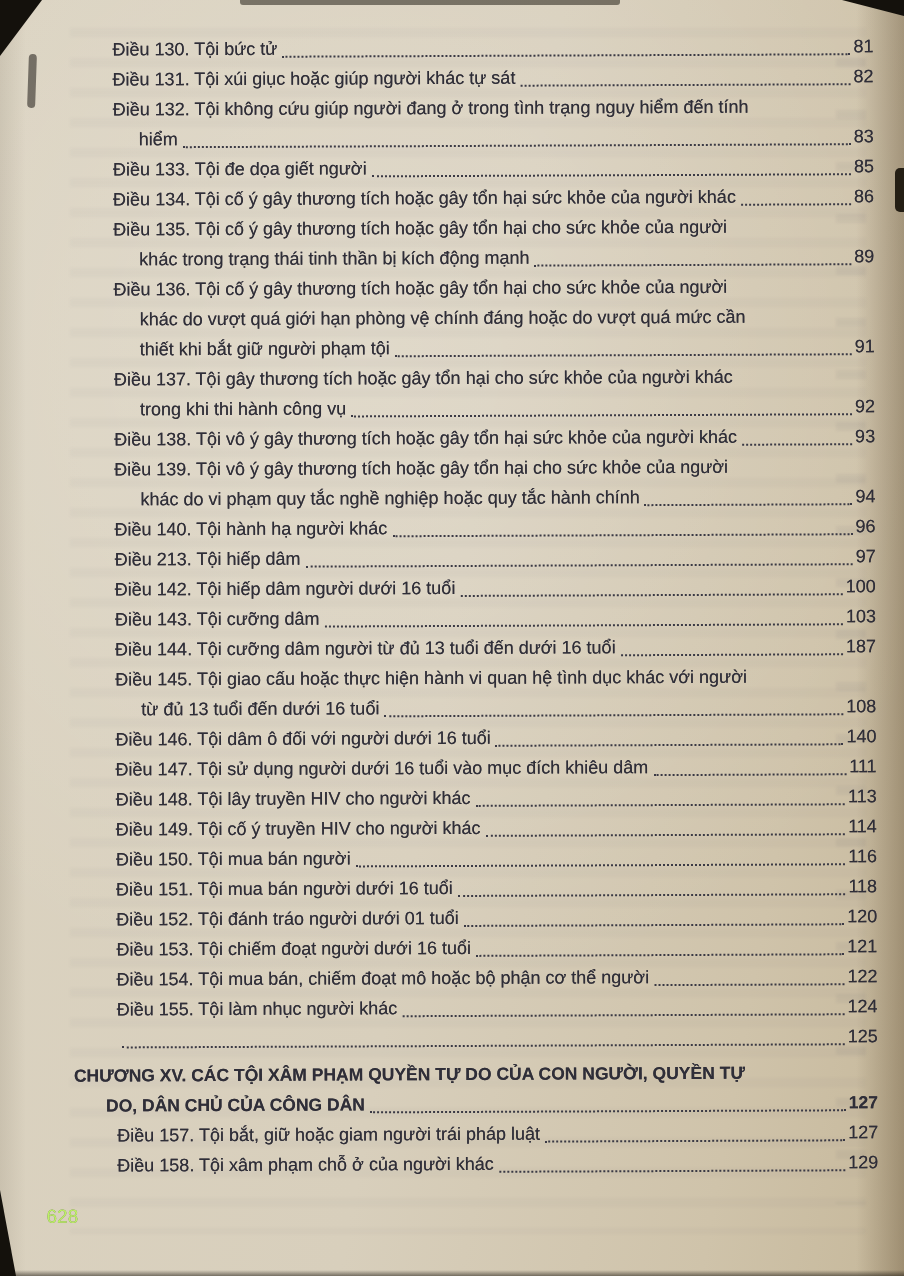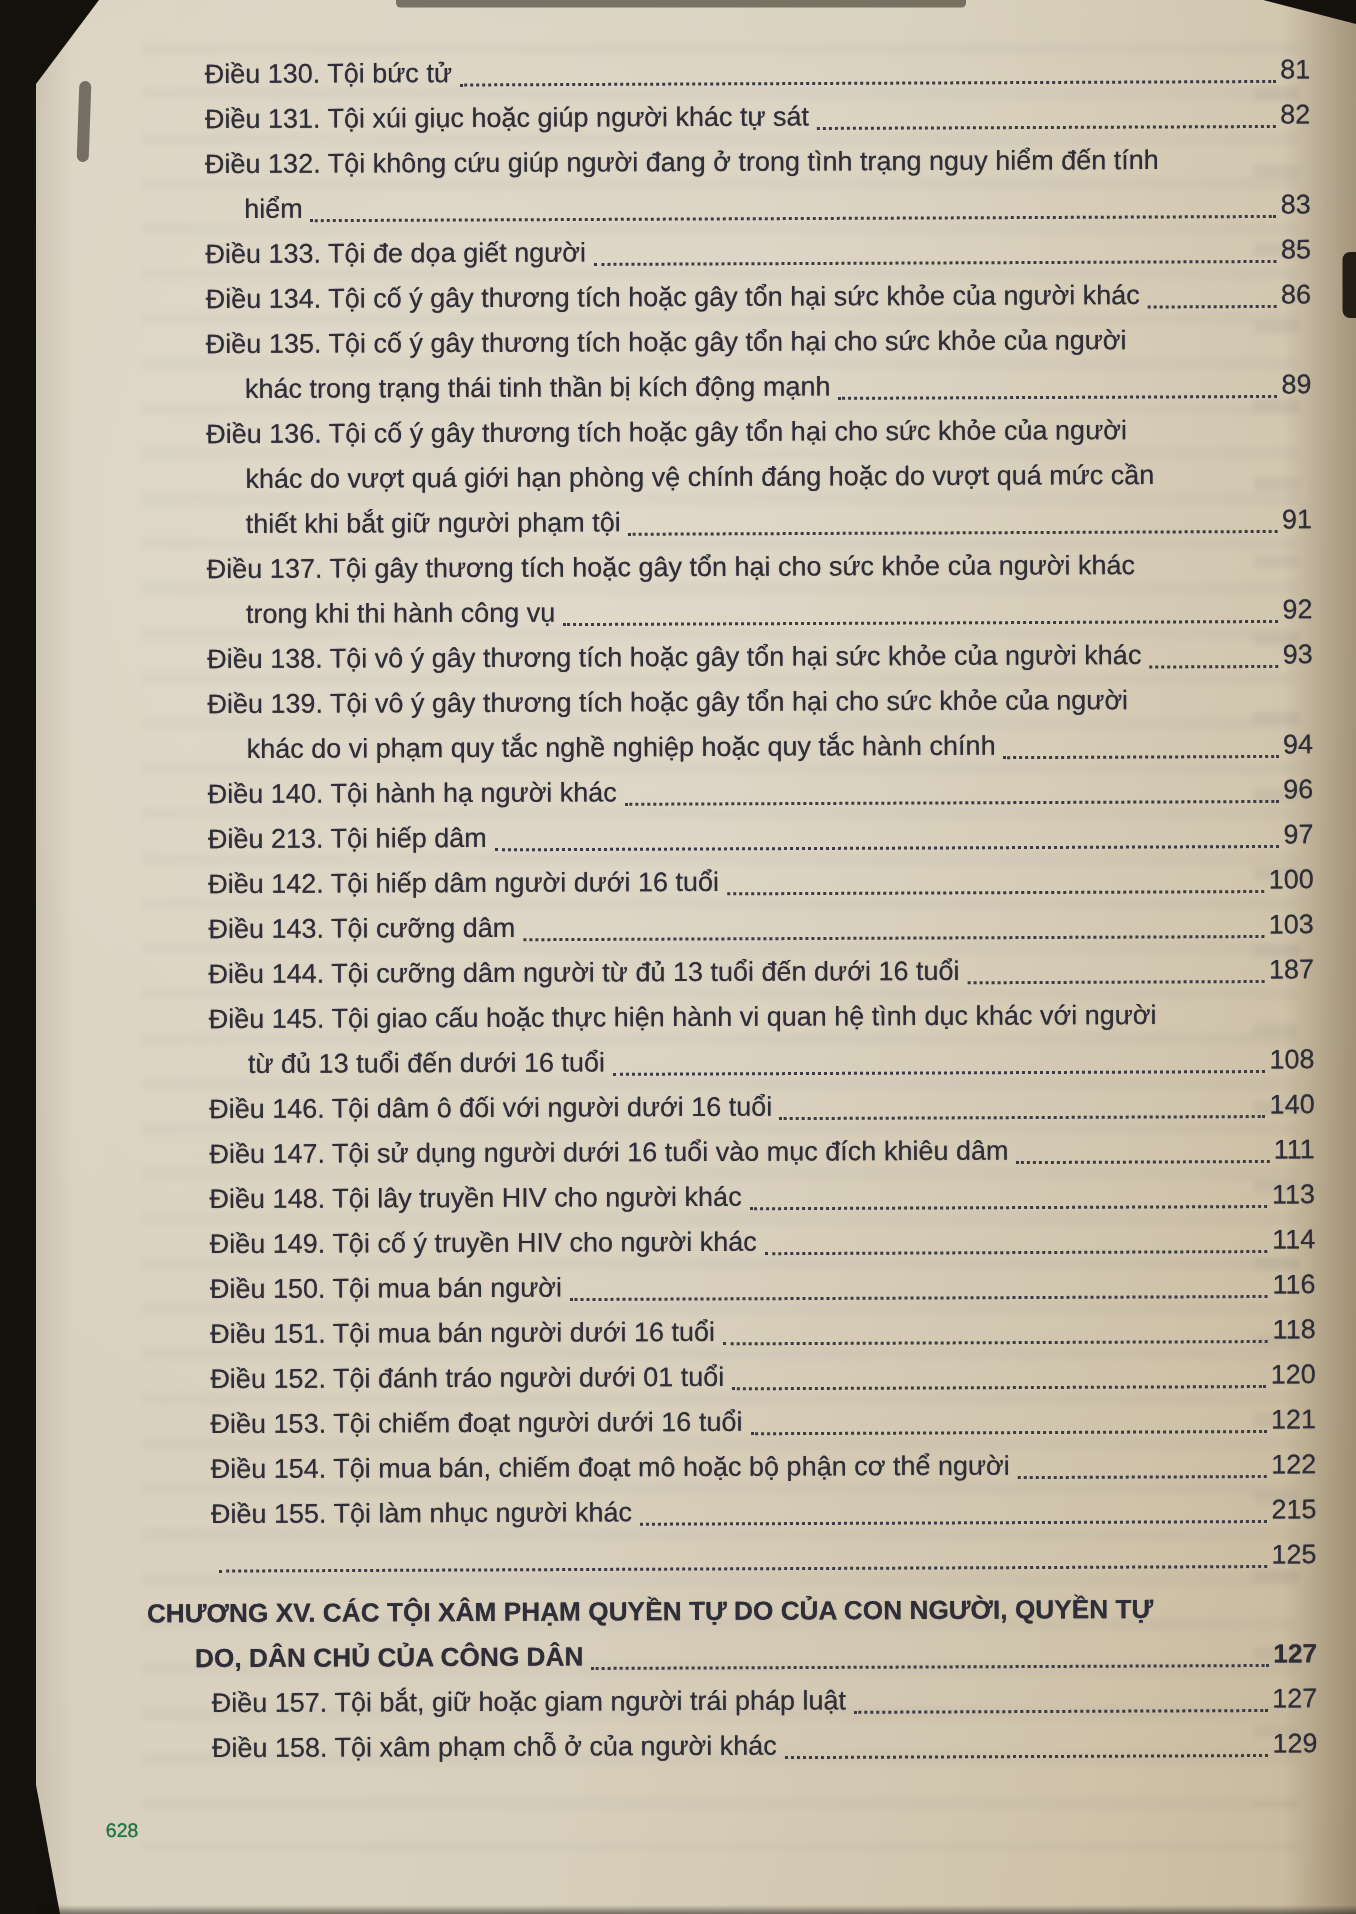--- a/index.html
+++ b/index.html
@@ -5,21 +5,21 @@
   html, body {
     margin: 0; padding: 0;
     width: 904px; height: 1276px;
     overflow: hidden;
   }
   body {
     background: #15120d;
     font-family: "Liberation Sans", sans-serif;
     position: relative;
   }
-  .photo { position: absolute; inset: 0; margin-left: 24px; }
+  .photo { position: absolute; inset: 0; }
 
   
   .paper {
     position: absolute; inset: 0;
     background:
       linear-gradient(to left, rgba(86,66,38,0.36), rgba(86,66,38,0) 48px),
       linear-gradient(to right, rgba(60,48,28,0.10), rgba(60,48,28,0) 26px),
       radial-gradient(130% 95% at 40% 28%, rgba(255,255,255,0.20), rgba(255,255,255,0) 55%),
       linear-gradient(100deg, #dbd3c1 0%, #d8cfbc 50%, #cfc3aa 82%, #c6b89b 100%);
   }
@@ -58,21 +58,21 @@
   .leader {
     flex: 1; min-width: 10px;
     align-self: flex-end;
     margin: 0 3px 6px 5px;
     border-bottom: 2.5px dotted #3b3a45;
   }
   .pg { flex: none; text-align: right; }
 
   .footer {
     position: absolute; left: 44px; bottom: 50px;
-    font-size: 13px; color: #15803d;
+    font-size: 19px; color: #bef264;
     text-shadow: 0 0 0.6px rgba(45,44,56,0.75);
   }
 
   
   .art { position: absolute; pointer-events: none; }
   .corner-tl { left: 0; top: 0; width: 42px; height: 56px; background: #14110c;
                clip-path: polygon(0 0, 100% 0, 0 100%); }
   .corner-tr { right: 0; top: 0; width: 62px; height: 16px; background: #14110c;
                clip-path: polygon(0 0, 100% 0, 100% 100%); }
   .edge-top  { left: 240px; top: 0; width: 380px; height: 5px;
@@ -288,21 +288,21 @@
           <div class="line first">
             <span class="txt">Điều 154. Tội mua bán, chiếm đoạt mô hoặc bộ phận cơ thể người</span>
             <span class="leader"></span>
             <span class="pg">122</span>
           </div>
         </div>
         <div class="entry article">
           <div class="line first">
             <span class="txt">Điều 155. Tội làm nhục người khác</span>
             <span class="leader"></span>
-            <span class="pg">215</span>
+            <span class="pg">124</span>
           </div>
         </div>
         <div class="entry article">
           <div class="line first">
             <span class="leader"></span>
             <span class="pg">125</span>
           </div>
         </div>
         <div class="entry chapter">
           <div class="line first">

